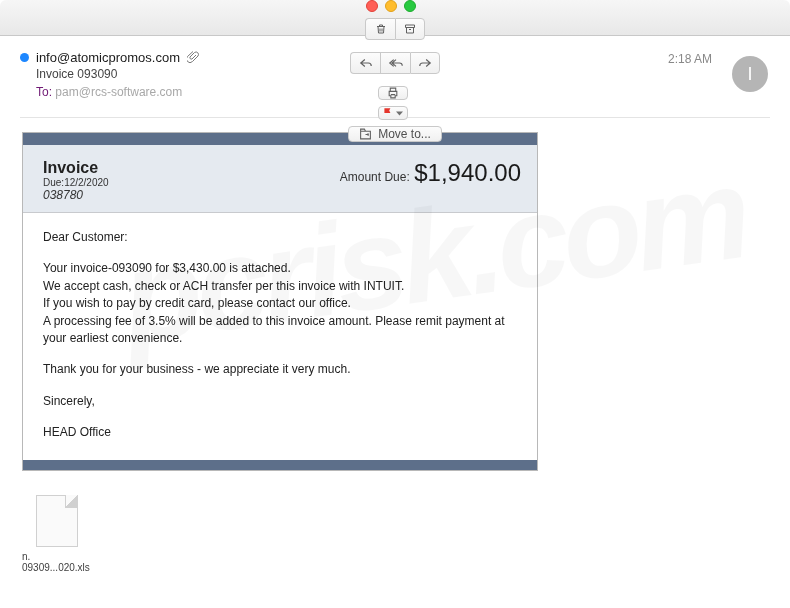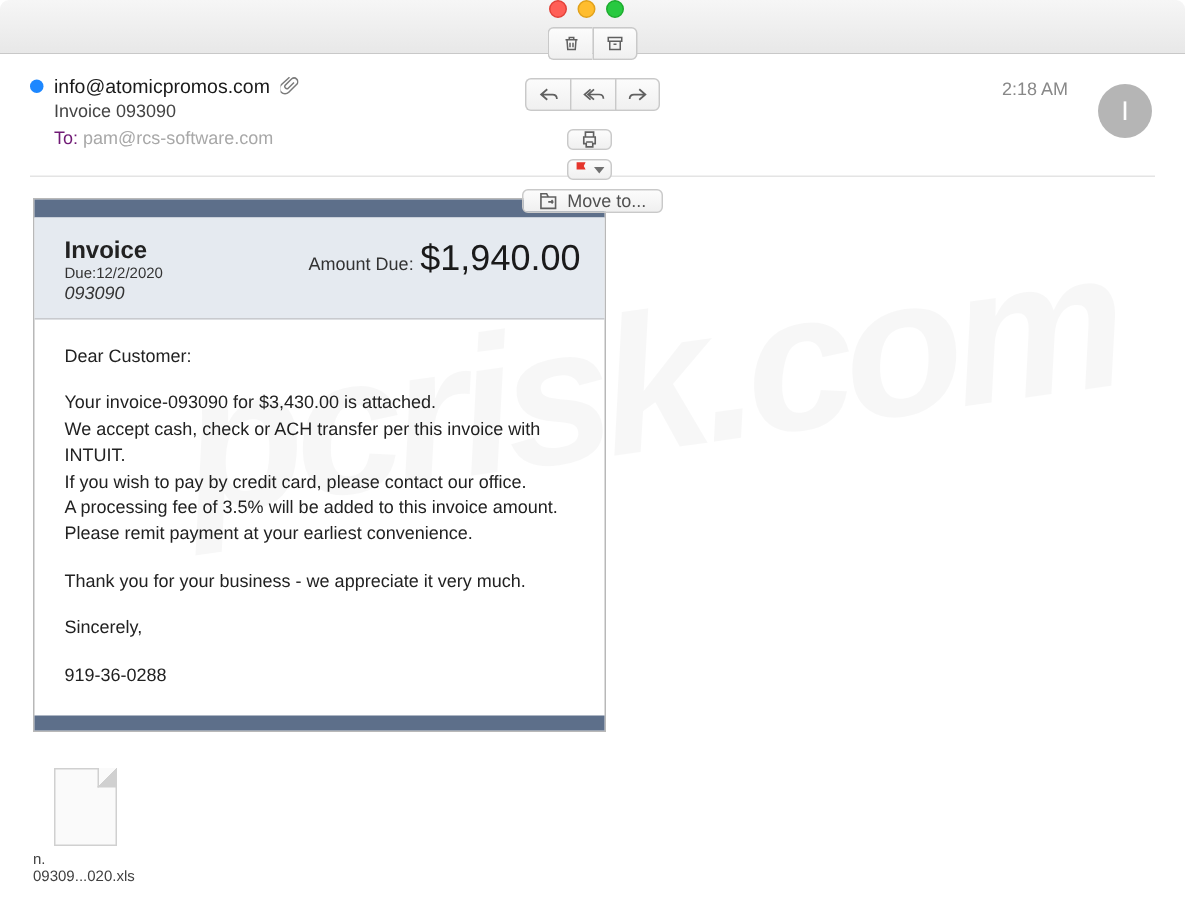--- a/index.html
+++ b/index.html
@@ -85,21 +85,21 @@
     display: flex; align-items: center; justify-content: center;
     font-size: 18px;
   }
   .subject { font-size: 12px; color: #444; margin-left: 16px; margin-top: 2px; }
   .to-row { font-size: 12px; margin-left: 16px; margin-top: 4px; }
   .to-label { color: #701a75; }
   .to-val { color: #a8a8a8; }
   .hr { height: 1px; background: #e4e4e4; margin: 8px 20px 0 20px; }
   .body-area { padding: 14px 22px; }
   .invoice-card {
-    width: 382px;
+    width: 516px;
     border: 1px solid #b8b8b8;
     background: #fff;
   }
   .card-top-bar { height: 12px; background: #5d6f8a; }
   .card-head {
     background: #e5eaf0;
     border-bottom: 1px solid #c8cace;
     padding: 14px 16px 10px 20px;
     display: flex;
     justify-content: space-between;
@@ -225,40 +225,40 @@
 </div>
 <div class="hr"></div>
 
 <div class="body-area">
   <div class="invoice-card">
     <div class="card-top-bar"></div>
     <div class="card-head">
       <div>
         <div class="inv-title">Invoice</div>
         <div class="inv-due"><span>Due:</span><span>12/2/2020</span></div>
-        <div class="inv-no">093090</div>
+        <div class="inv-no">038780</div>
       </div>
       <div class="amt-wrap">
         <span class="amt-lbl">Amount Due:</span>
         <span class="amt-val">$1,940.00</span>
       </div>
     </div>
     <div class="card-body">
       <p>Dear Customer:</p>
       <div class="gap"></div>
       <p>Your invoice-093090 for $3,430.00 is attached.</p>
       <p>We accept cash, check or ACH transfer per this invoice with INTUIT.</p>
       <p>If you wish to pay by credit card, please contact our office.</p>
       <p>A processing fee of 3.5% will be added to this invoice amount. Please remit payment at your earliest convenience.</p>
       <div class="gap"></div>
       <p>Thank you for your business - we appreciate it very much.</p>
       <div class="gap"></div>
       <p>Sincerely,</p>
       <div class="gap"></div>
-      <p>919-36-0288</p>
+      <p>HEAD Office</p>
     </div>
     <div class="card-bottom-bar"></div>
   </div>
 </div>
 
 <div class="attach-zone">
   <div class="attach">
     <div class="file-ico"></div>
     <div>n. 09309...020.xls</div>
   </div>

